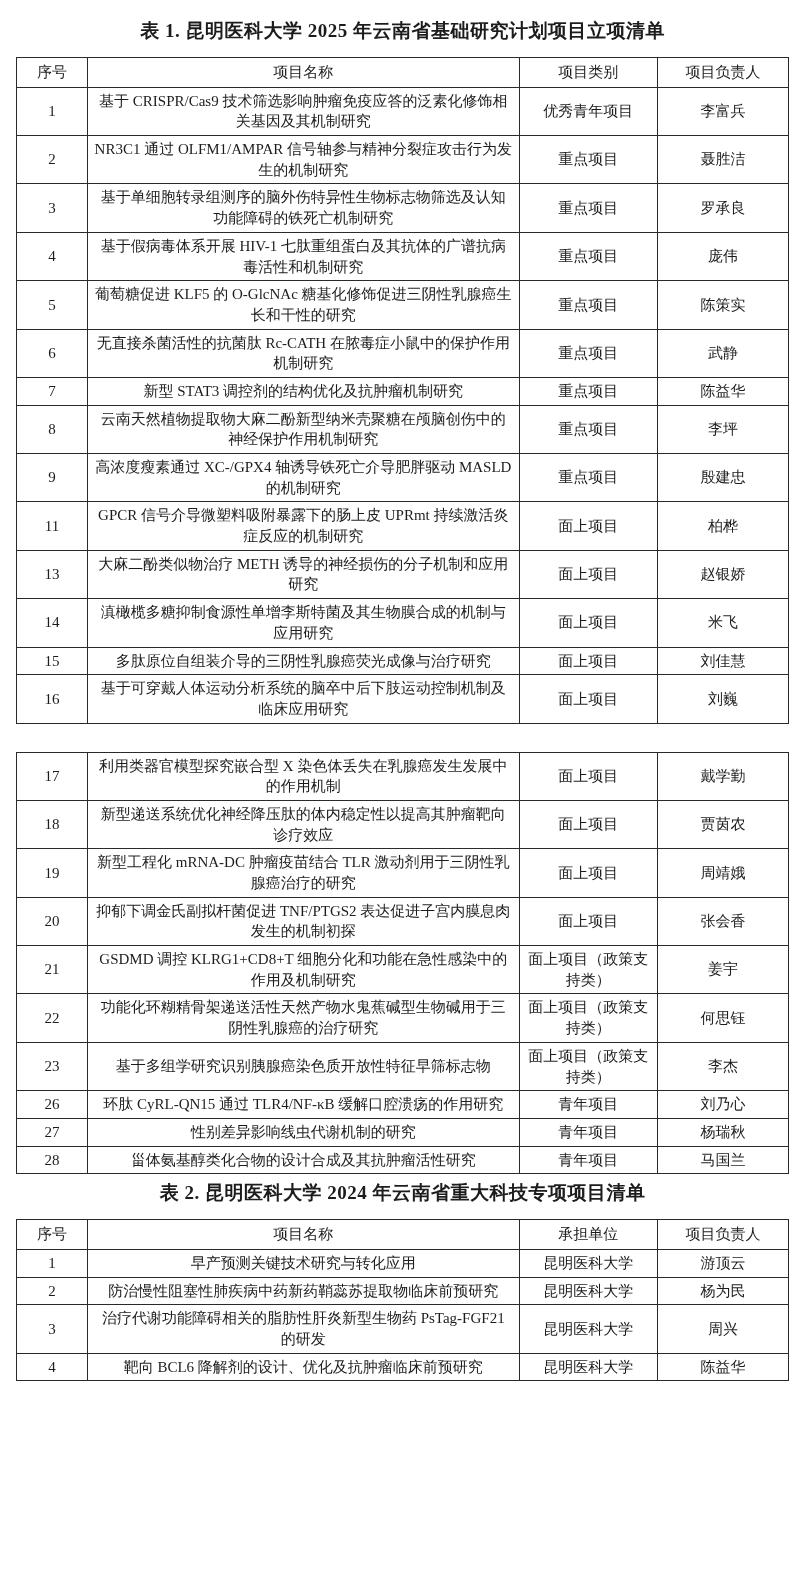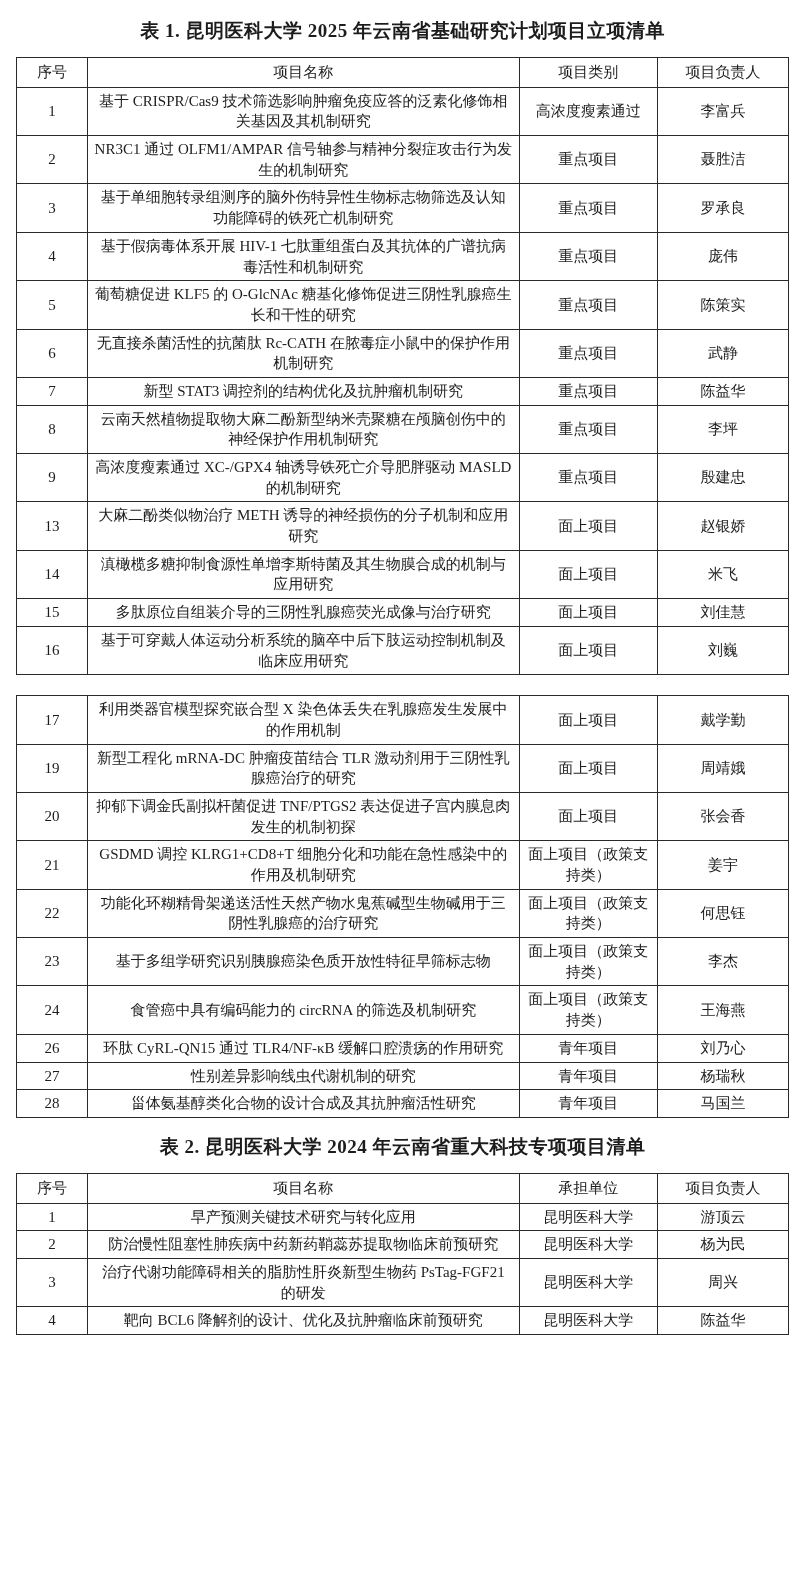--- a/index.html
+++ b/index.html
@@ -17,26 +17,27 @@
     padding: 8px 16px 10px 16px;
   }
   .doc-title {
     font-size: 19px;
     font-weight: 700;
     text-align: center;
     margin: 10px 0 13px 0;
     letter-spacing: 0.5px;
   }
   .doc-title.second {
-    margin-top: 16px;
+    margin-top: 6px;
   }
   table.grid {
     width: 100%;
     border-collapse: collapse;
     table-layout: fixed;
+    margin-top: 8px;
   }
   table.grid th,
   table.grid td {
     border: 1.5px solid #2a2a2a;
     text-align: center;
     vertical-align: middle;
     padding: 3px 6px;
     font-size: 15px;
     line-height: 1.38;
     font-weight: 400;
@@ -72,21 +73,21 @@
         <th>序号</th>
         <th>项目名称</th>
         <th>项目类别</th>
         <th>项目负责人</th>
       </tr>
     </thead>
     <tbody>
         <tr>
           <td>1</td>
           <td>基于 CRISPR/Cas9 技术筛选影响肿瘤免疫应答的泛素化修饰相关基因及其机制研究</td>
-          <td>高浓度瘦素通过</td>
+          <td>优秀青年项目</td>
           <td>李富兵</td>
         </tr>
         <tr>
           <td>2</td>
           <td>NR3C1 通过 OLFM1/AMPAR 信号轴参与精神分裂症攻击行为发生的机制研究</td>
           <td>重点项目</td>
           <td>聂胜洁</td>
         </tr>
         <tr>
           <td>3</td>
@@ -122,20 +123,26 @@
           <td>8</td>
           <td>云南天然植物提取物大麻二酚新型纳米壳聚糖在颅脑创伤中的神经保护作用机制研究</td>
           <td>重点项目</td>
           <td>李坪</td>
         </tr>
         <tr>
           <td>9</td>
           <td>高浓度瘦素通过 XC-/GPX4 轴诱导铁死亡介导肥胖驱动 MASLD 的机制研究</td>
           <td>重点项目</td>
           <td>殷建忠</td>
+        </tr>
+        <tr>
+          <td>11</td>
+          <td>GPCR 信号介导微塑料吸附暴露下的肠上皮 UPRmt 持续激活炎症反应的机制研究</td>
+          <td>面上项目</td>
+          <td>柏桦</td>
         </tr>
         <tr>
           <td>13</td>
           <td>大麻二酚类似物治疗 METH 诱导的神经损伤的分子机制和应用研究</td>
           <td>面上项目</td>
           <td>赵银娇</td>
         </tr>
         <tr>
           <td>14</td>
           <td>滇橄榄多糖抑制食源性单增李斯特菌及其生物膜合成的机制与应用研究</td>
@@ -167,20 +174,26 @@
         <col class="c-leader">
     </colgroup>
     <tbody>
         <tr>
           <td>17</td>
           <td>利用类器官模型探究嵌合型 X 染色体丢失在乳腺癌发生发展中的作用机制</td>
           <td>面上项目</td>
           <td>戴学勤</td>
         </tr>
         <tr>
+          <td>18</td>
+          <td>新型递送系统优化神经降压肽的体内稳定性以提高其肿瘤靶向诊疗效应</td>
+          <td>面上项目</td>
+          <td>贾茵农</td>
+        </tr>
+        <tr>
           <td>19</td>
           <td>新型工程化 mRNA-DC 肿瘤疫苗结合 TLR 激动剂用于三阴性乳腺癌治疗的研究</td>
           <td>面上项目</td>
           <td>周靖娥</td>
         </tr>
         <tr>
           <td>20</td>
           <td>抑郁下调金氏副拟杆菌促进 TNF/PTGS2 表达促进子宫内膜息肉发生的机制初探</td>
           <td>面上项目</td>
           <td>张会香</td>
@@ -195,26 +208,20 @@
           <td>22</td>
           <td>功能化环糊精骨架递送活性天然产物水鬼蕉碱型生物碱用于三阴性乳腺癌的治疗研究</td>
           <td>面上项目（政策支持类）</td>
           <td>何思钰</td>
         </tr>
         <tr>
           <td>23</td>
           <td>基于多组学研究识别胰腺癌染色质开放性特征早筛标志物</td>
           <td>面上项目（政策支持类）</td>
           <td>李杰</td>
-        </tr>
-        <tr>
-          <td>24</td>
-          <td>食管癌中具有编码能力的 circRNA 的筛选及机制研究</td>
-          <td>面上项目（政策支持类）</td>
-          <td>王海燕</td>
         </tr>
         <tr>
           <td>26</td>
           <td>环肽 CyRL-QN15 通过 TLR4/NF-κB 缓解口腔溃疡的作用研究</td>
           <td>青年项目</td>
           <td>刘乃心</td>
         </tr>
         <tr>
           <td>27</td>
           <td>性别差异影响线虫代谢机制的研究</td>

